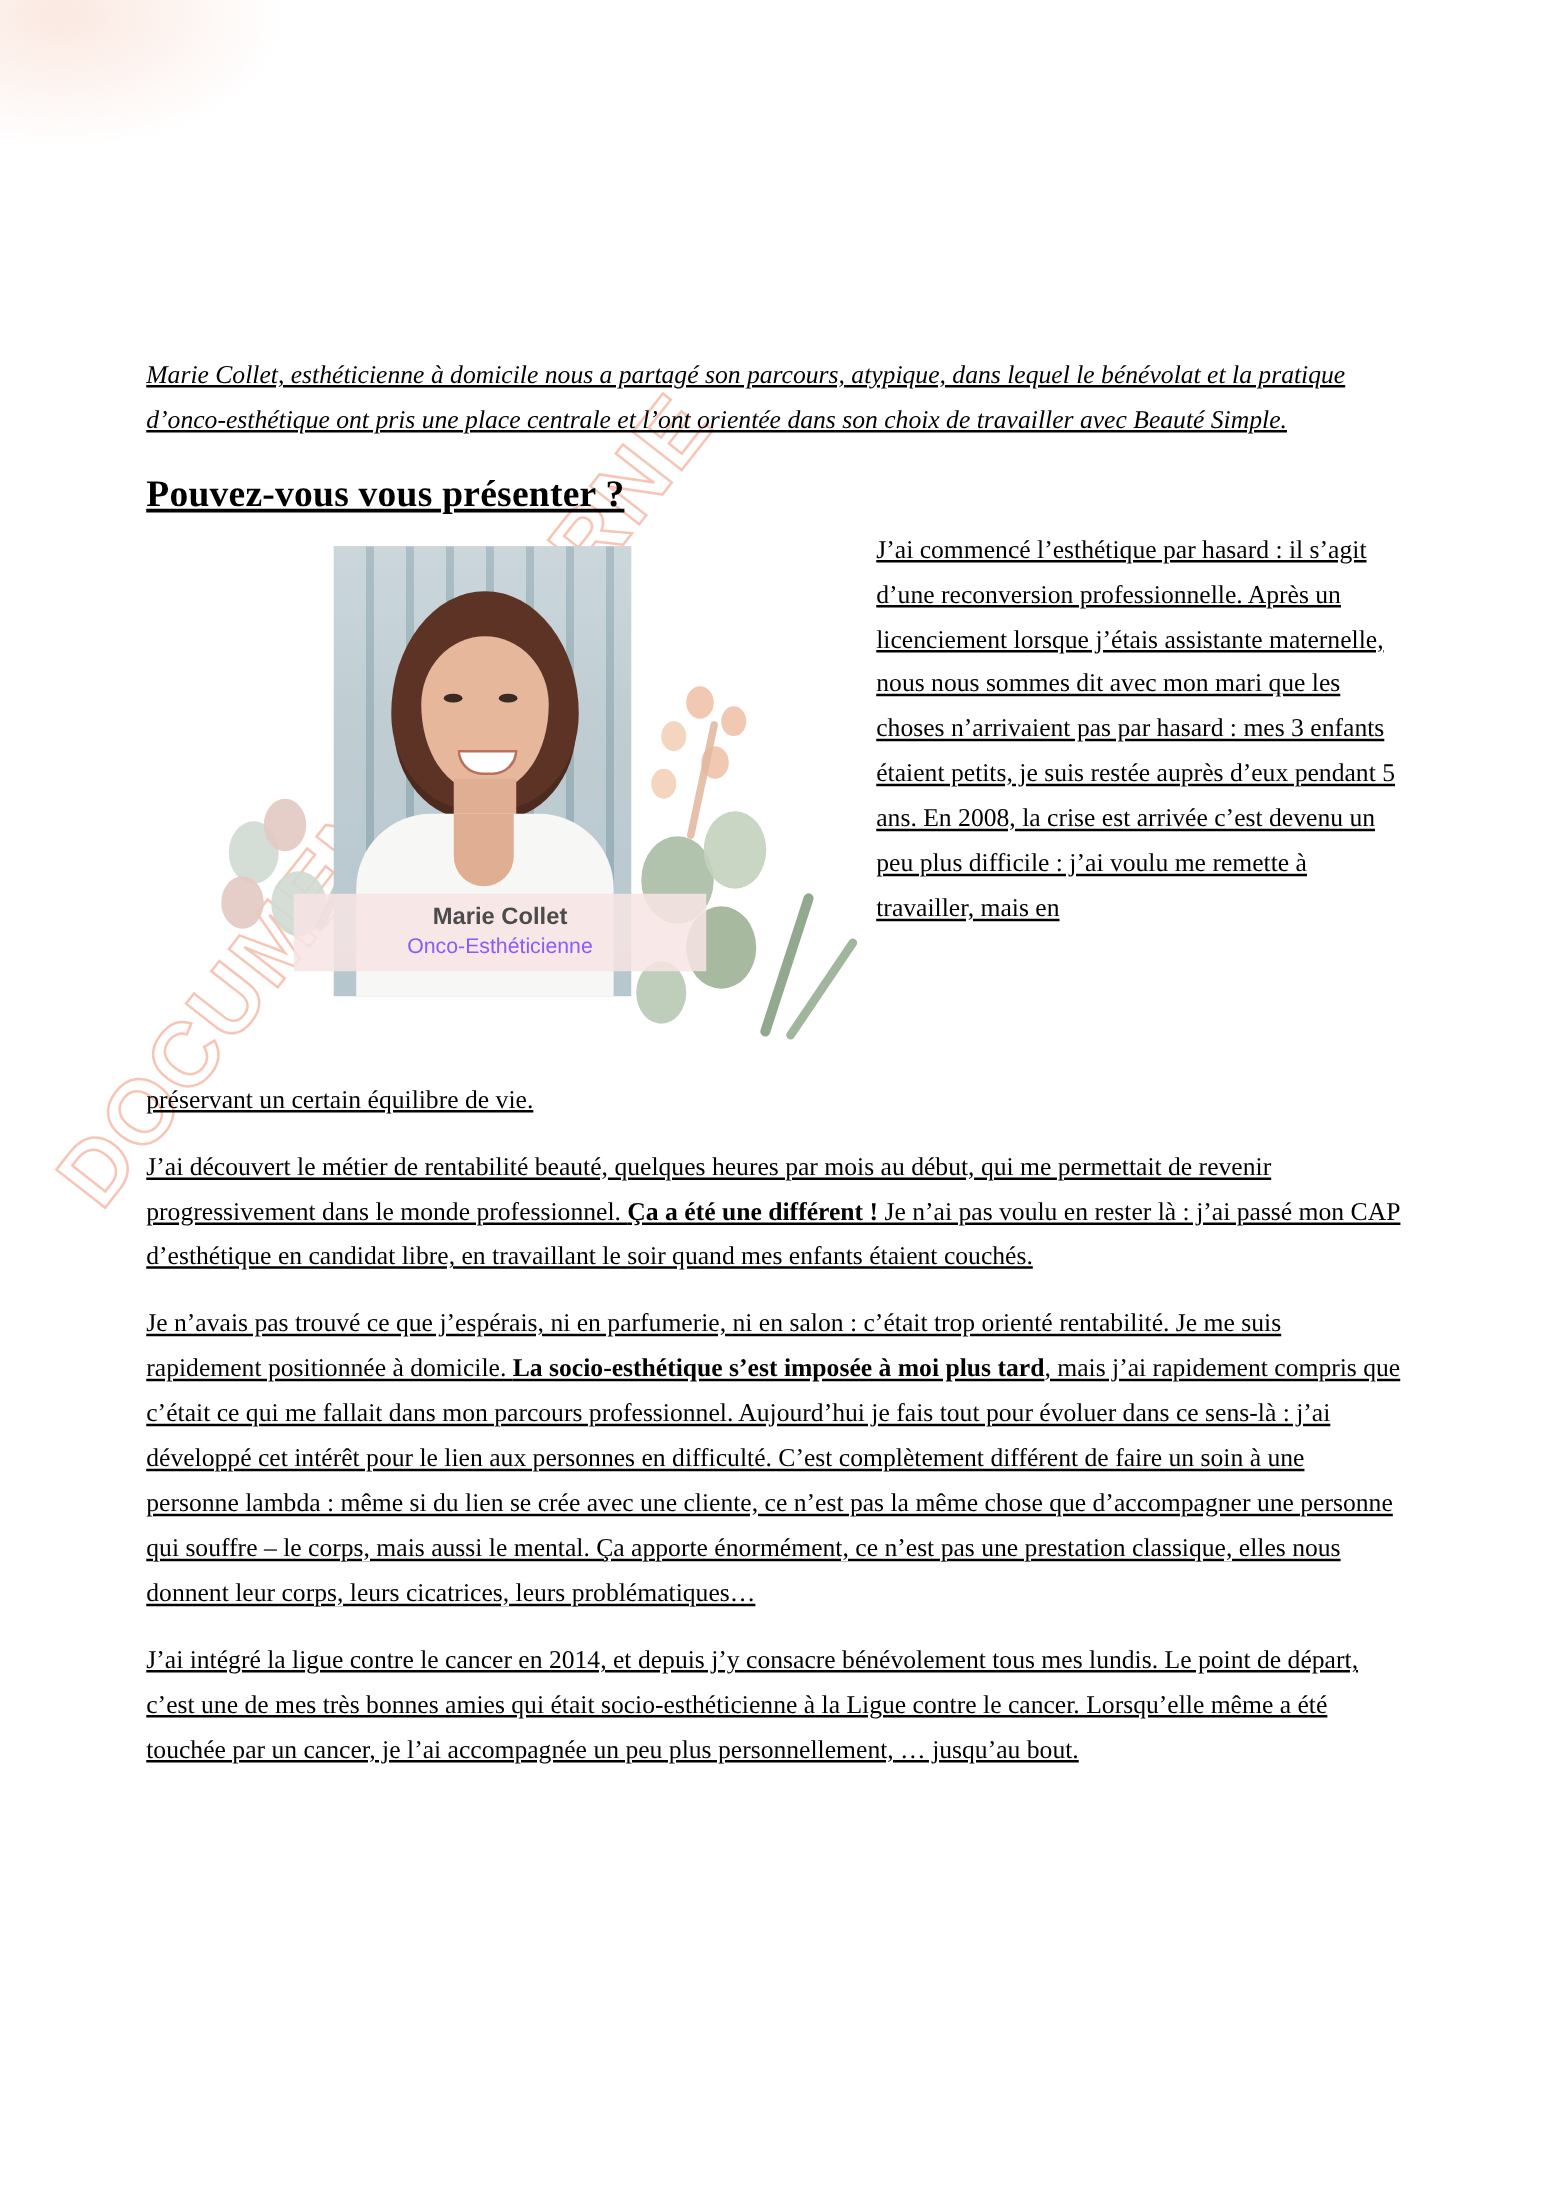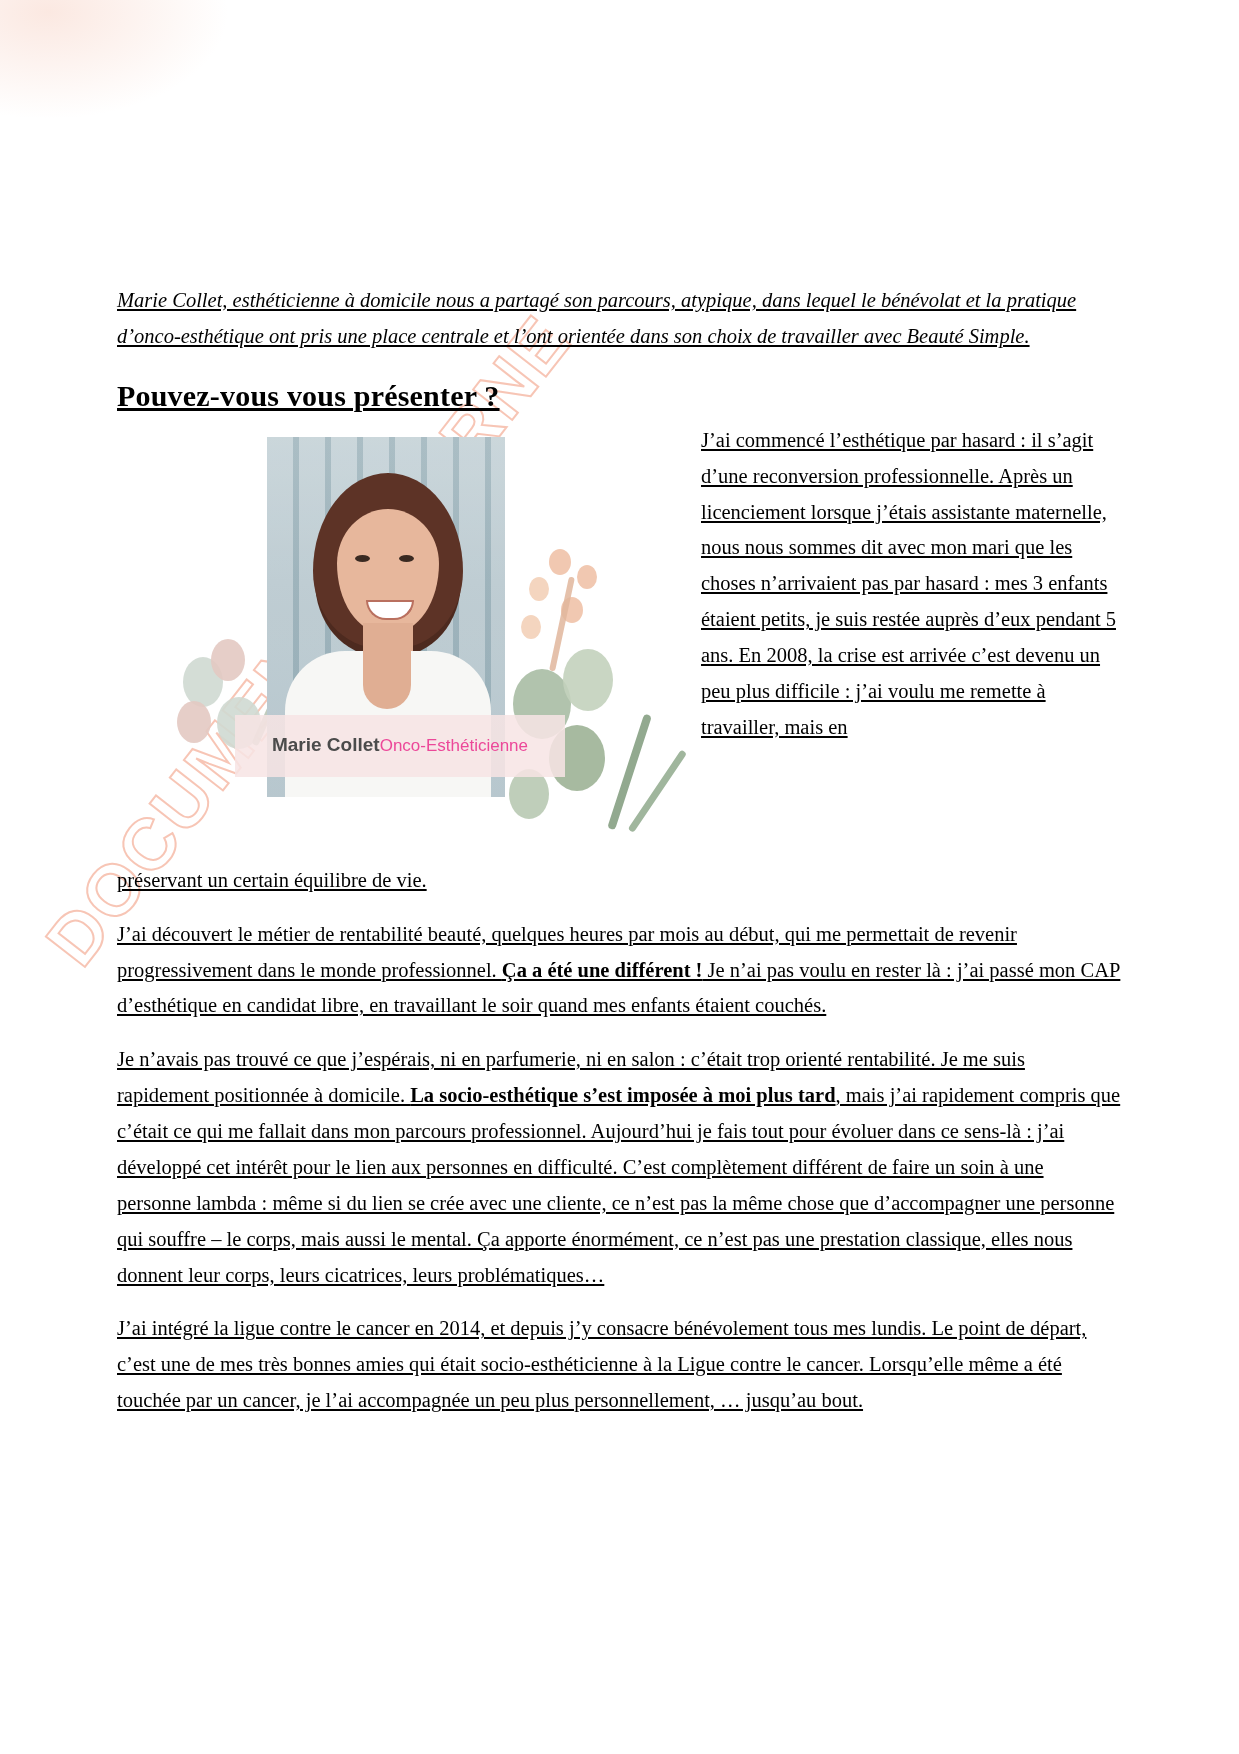--- a/index.html
+++ b/index.html
@@ -140,34 +140,34 @@
     opacity: 0.9;
   }
   .caption-box {
     position: absolute;
     left: 118px;
     top: 286px;
     width: 330px;
     height: 62px;
     background: rgba(247, 228, 228, 0.86);
     display: flex;
-    flex-direction: row;
+    flex-direction: column;
     justify-content: center;
     align-items: center;
     font-family: "Liberation Sans", sans-serif;
   }
   .caption-name {
     font-size: 19px;
     font-weight: bold;
     color: #4b4b4b;
     line-height: 1.2;
   }
   .caption-role {
     font-size: 17px;
-    color: #ec4899;
+    color: #8b5cf6;
     line-height: 1.3;
   }
   p.body {
     font-size: 20.5px;
     line-height: 1.75;
     margin: 0 0 18px 0;
     text-align: left;
   }
   .col-right p.body {
     margin-bottom: 16px;

